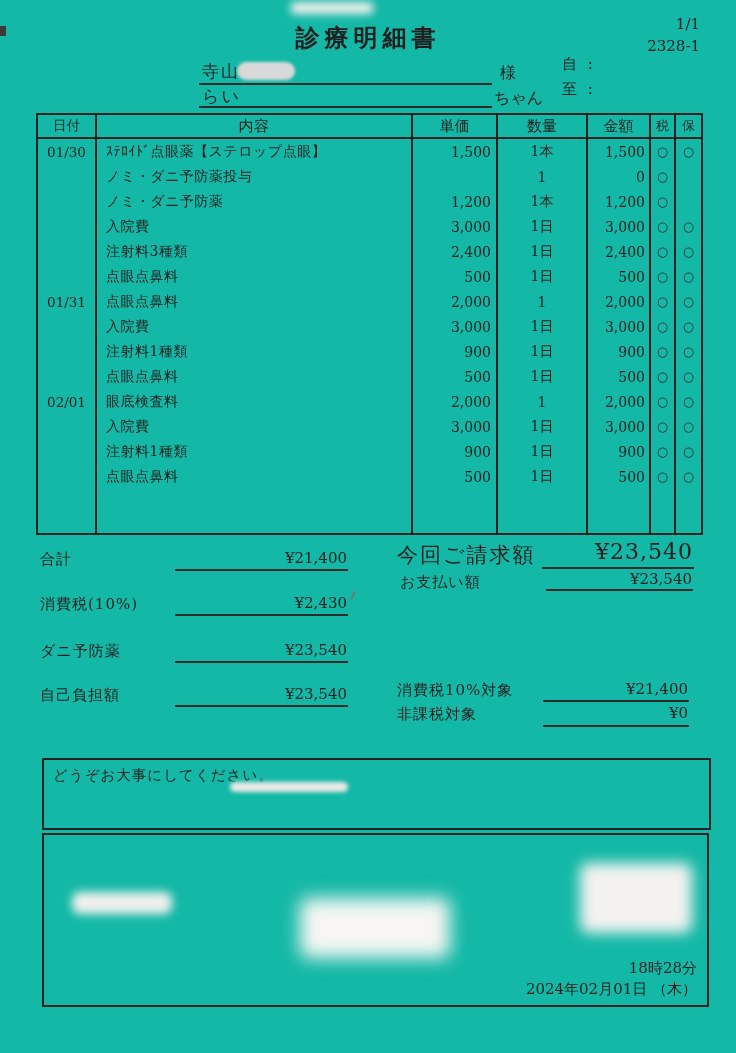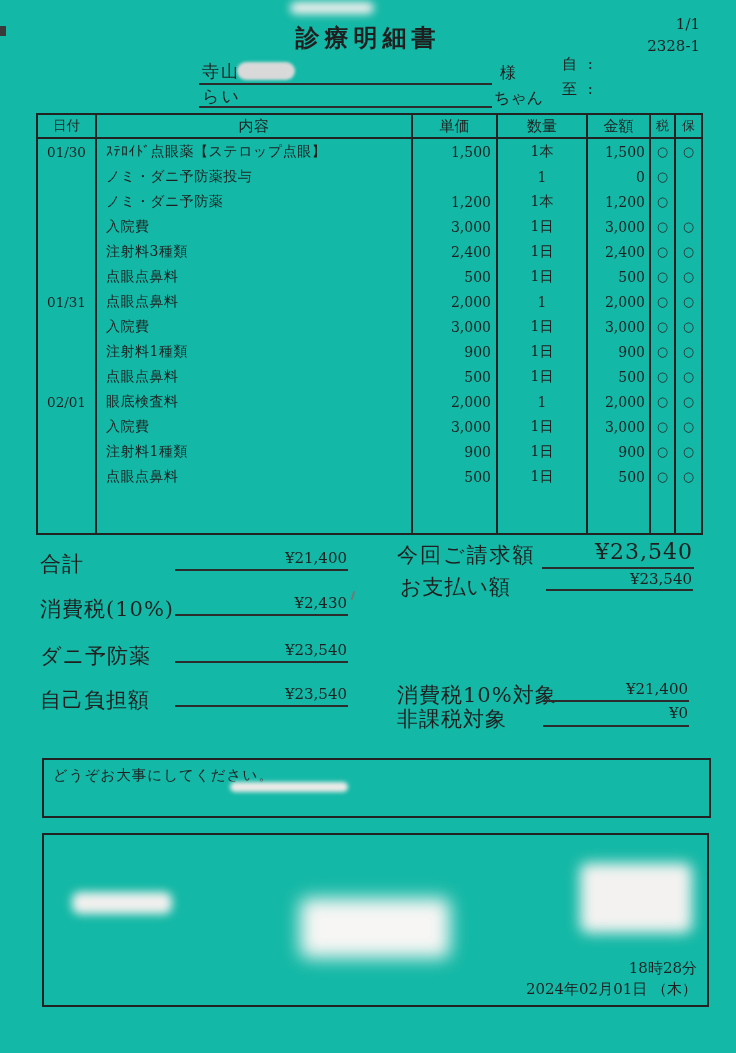--- a/index.html
+++ b/index.html
@@ -34,39 +34,39 @@
   .cell{box-sizing:border-box;border-right:2px solid #222;display:flex;align-items:center;overflow:hidden;white-space:nowrap;}
   .cell:last-child{border-right:none;}
   .c-date{width:59px;justify-content:center;font-size:13.5px;}
   .c-desc{flex:1;padding-left:9px;letter-spacing:0.5px;}
   .c-unit{width:85px;justify-content:flex-end;padding-right:5px;}
   .c-qty{width:90px;justify-content:center;}
   .c-amt{width:63px;justify-content:flex-end;padding-right:4px;}
   .c-tax,.c-ins{width:25px;justify-content:center;font-size:13px;color:#2a2a2a;}
   .thead .cell{justify-content:center;padding:0;}
   
-  .t-label{font-size:21px;letter-spacing:1px;}
+  .t-label{font-size:15px;letter-spacing:1px;}
   .t-value{font-size:15px;text-align:right;}
   .tl-label{left:40px;}
   .tl-value{left:175px;width:172px;}
   .tl-line{left:175px;width:173px;}
   .invoice-label{left:397px;top:541px;font-size:21px;letter-spacing:2px;}
   .invoice-value{left:543px;top:539px;width:150px;font-size:22px;text-align:right;letter-spacing:1px;}
   .invoice-line{left:542px;top:567px;width:152px;}
   .pay-label{left:400px;top:573px;}
   .pay-value{left:546px;top:570px;width:146px;}
   .pay-line{left:546px;top:589px;width:147px;}
   .taxable-label{left:397px;top:681px;}
   .taxable-value{left:543px;top:680px;width:145px;}
   .taxable-line{left:543px;top:700px;width:146px;}
   .nontax-label{left:397px;top:705px;}
   .nontax-value{left:543px;top:704px;width:145px;}
   .nontax-line{left:543px;top:725px;width:146px;}
   
-  .message-box{left:42px;top:758px;width:669px;height:60px;border:2px solid #222;box-sizing:border-box;}
+  .message-box{left:42px;top:758px;width:669px;height:72px;border:2px solid #222;box-sizing:border-box;}
   .message-text{padding:6px 0 0 9px;font-size:14.5px;letter-spacing:1px;}
   .bottom-box{left:42px;top:833px;width:667px;height:174px;border:2px solid #222;box-sizing:border-box;}
   .footer-block{position:absolute;right:10px;bottom:5px;text-align:right;font-size:15px;line-height:21px;margin-top:8px;}
   
   .smudge{border-radius:8px;}
   .redaction{left:237px;top:62px;width:58px;height:18px;background:#d9d9d9;border-radius:9px;filter:blur(1.5px);}
   .smudge-msg{left:230px;top:782px;width:118px;height:10px;background:#eceae8;filter:blur(2px);}
   .smudge-b1{left:580px;top:863px;width:112px;height:70px;background:#f3f2f0;filter:blur(7px);}
   .smudge-b2{left:72px;top:892px;width:100px;height:22px;background:#f1f0ee;filter:blur(5px);}
   .smudge-b3{left:300px;top:898px;width:150px;height:60px;background:#f7f6f4;filter:blur(9px);}

